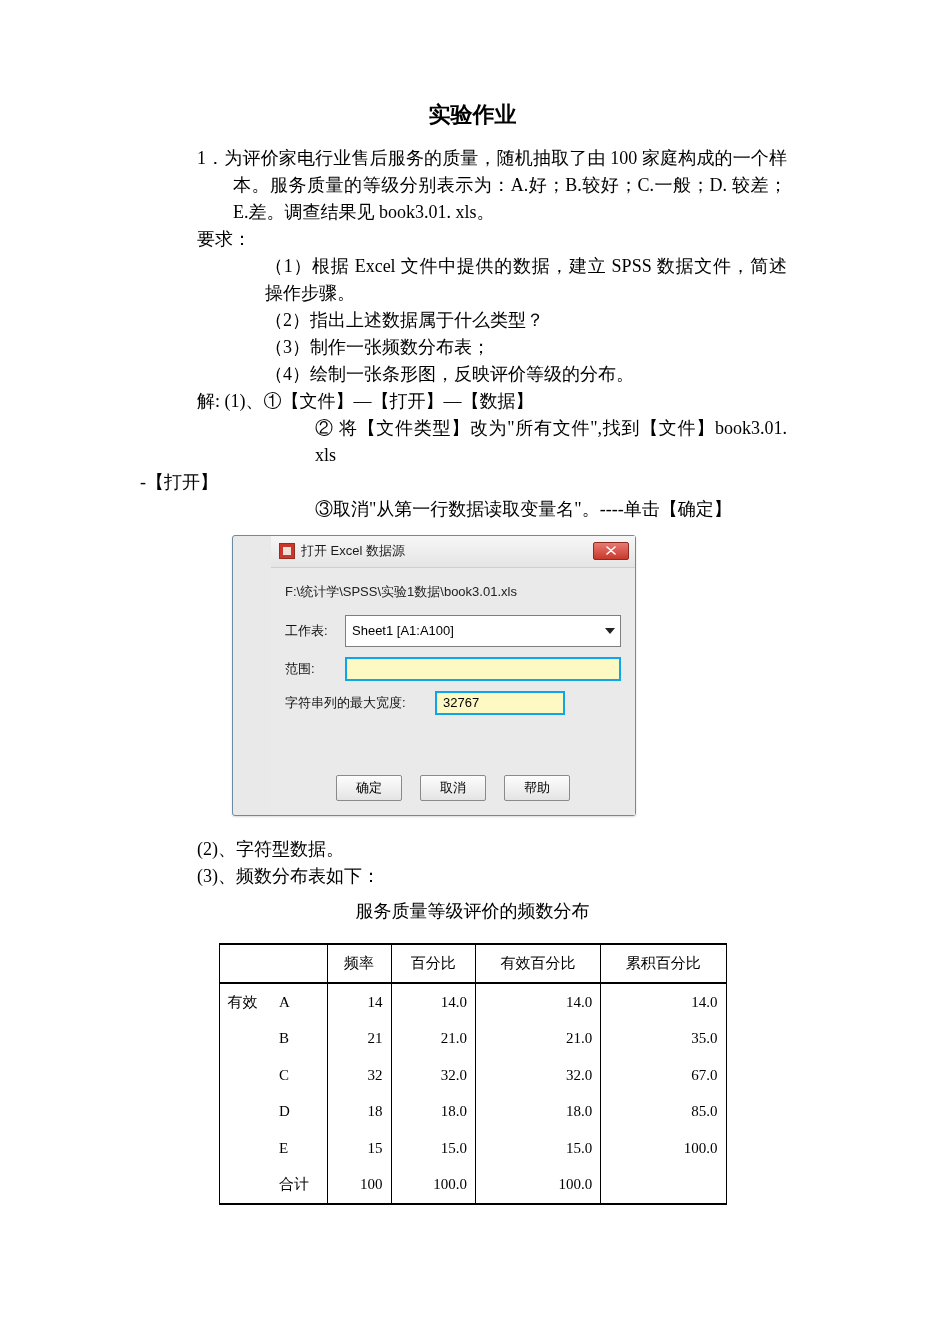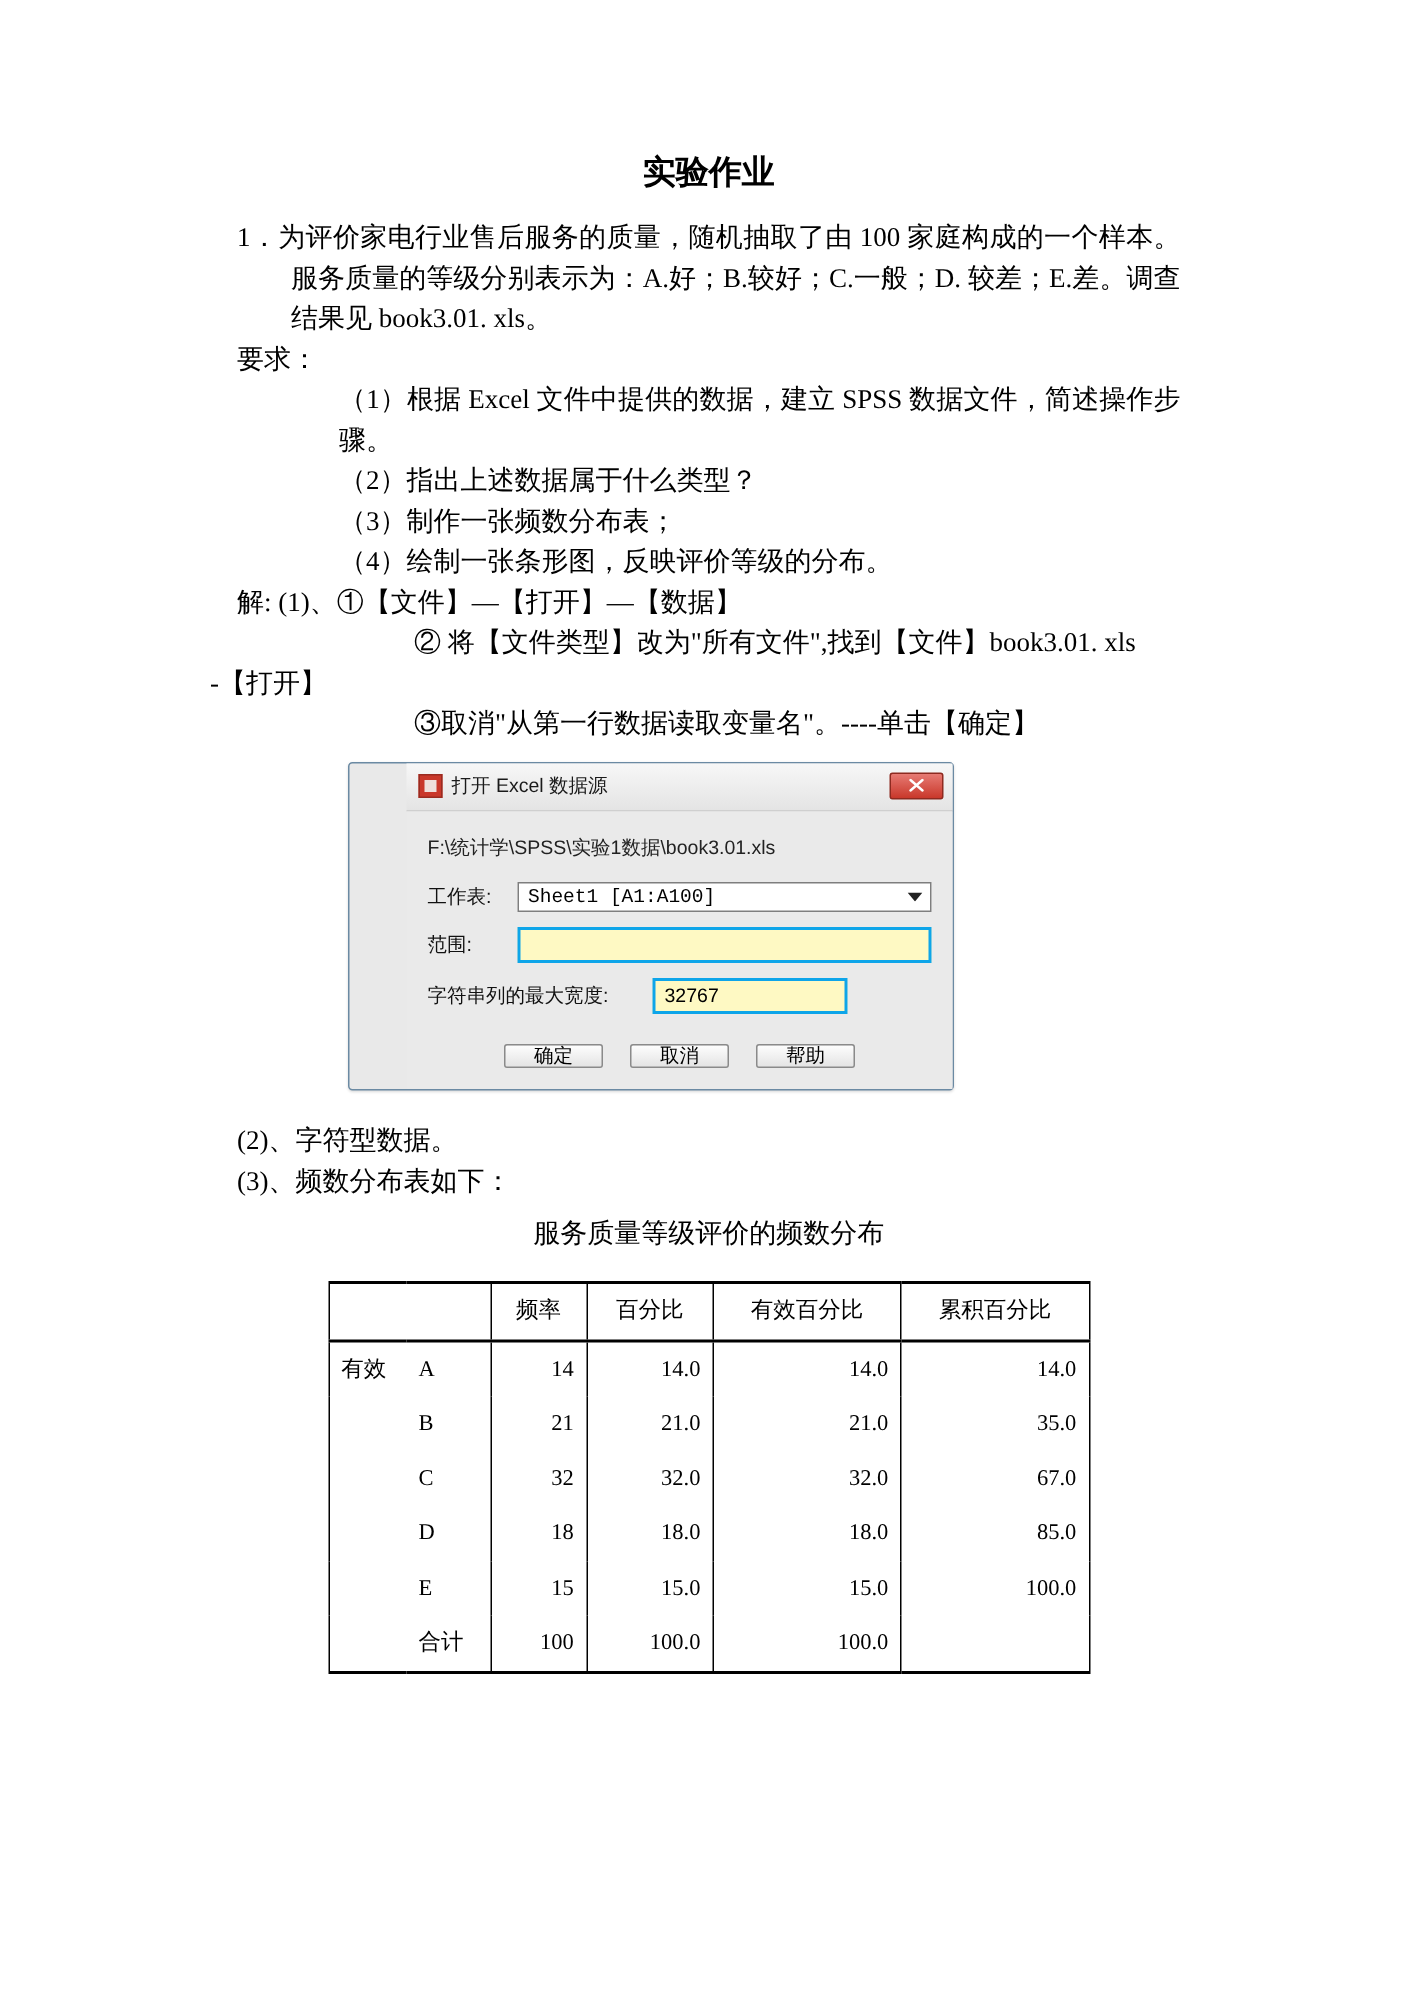--- a/index.html
+++ b/index.html
@@ -14,20 +14,21 @@
       line-height: 1.5;
     }
     .doc-title {
       text-align: center;
       font-size: 22px;
       font-weight: bold;
       margin-bottom: 14px;
     }
     .para, .req, .answer {
       font-size: 18px;
+      margin-left: 39px;
     }
     .para {
       text-align: justify;
     }
     .hang { padding-left: 36px; text-indent: -36px; }
     .sub { padding-left: 68px; }
     .sol { padding-left: 118px; }
     .neg { margin-left: -18px; }
 
     .dialog-wrap {
@@ -97,29 +98,28 @@
     }
     .chk {
       width: 14px; height: 14px;
       border: 1px solid #7a7a7a;
       background: #fff;
       margin-right: 8px;
       flex: 0 0 auto;
     }
     .combo {
       flex: 1;
-      height: 20px;
+      height: 32px;
       border: 1px solid #7e7e7e;
       background: #fff;
       position: relative;
       display: flex;
       align-items: center;
       padding: 0 22px 0 6px;
       font-size: 13px;
-      font-family: Liberation Mono, monospace;
     }
     .combo .caret {
       position: absolute;
       right: 0; top: 0; bottom: 0;
       width: 20px;
       display: flex; align-items: center; justify-content: center;
     }
     .combo .caret svg { width: 10px; height: 6px; }
     .txt {
       flex: 1;
@@ -131,27 +131,28 @@
       display: flex; align-items: center;
     }
     .maxw-row .lbl { width: 150px; }
     .btn-row {
       display: flex;
       justify-content: center;
       gap: 18px;
       margin-top: 20px;
     }
     .win-btn {
-      width: 66px; height: 16px;
+      width: 66px; height: 26px;
       border: 1px solid #8a8a8a;
       border-radius: 2px;
       background: linear-gradient(#fdfdfd, #e4e4e4);
       font-size: 13px;
       display: flex; align-items: center; justify-content: center;
       cursor: pointer;
+      margin-top: 40px;
     }
 
     .table-title {
       text-align: center;
       margin: 8px 0 18px 0;
     }
     table.freq {
       border-collapse: collapse;
       margin: 0 auto;
       width: 508px;

